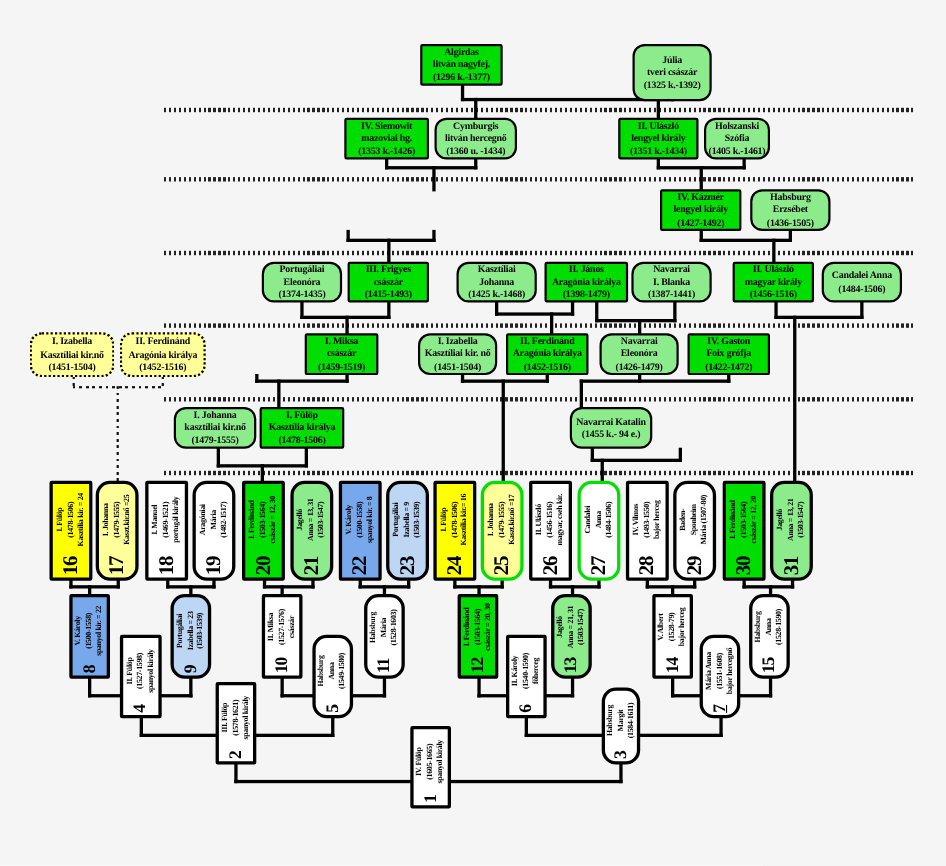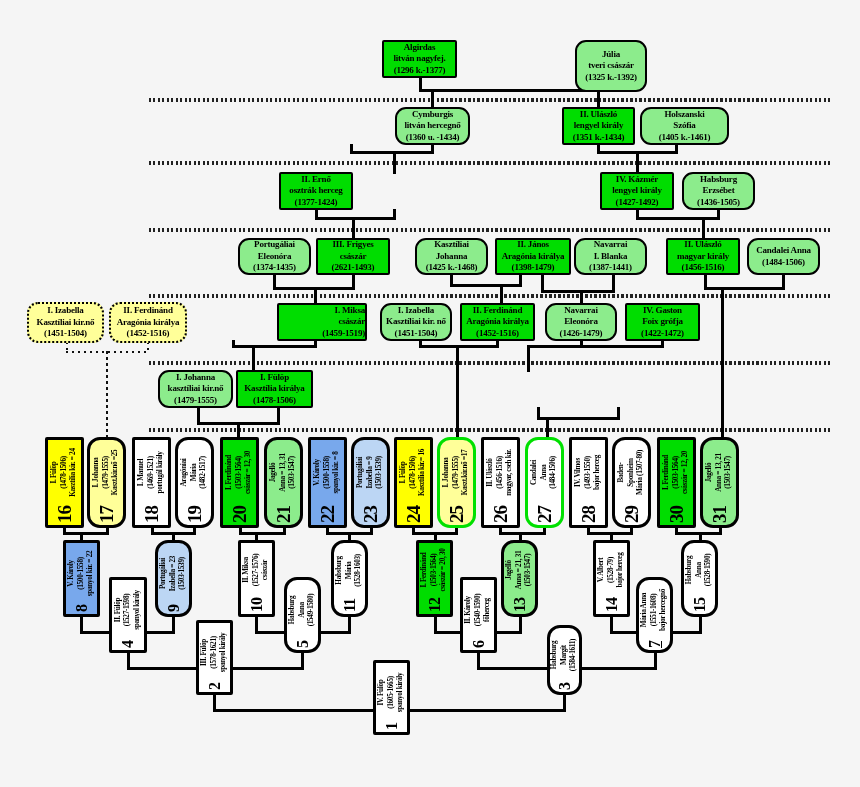--- a/index.html
+++ b/index.html
@@ -165,59 +165,59 @@
     <div class="box f-bright sq" style="left: 382px; top: 40px; width: 75px; height: 38px;">
       <div class="ln">Algirdas</div>
       <div class="ln">litván nagyfej.</div>
       <div class="ln">(1296 k.-1377)</div>
     </div>
     <div class="box f-light rd" style="left: 575px; top: 40px; width: 72px; height: 52px;">
       <div class="ln">Júlia</div>
       <div class="ln">tveri császár</div>
       <div class="ln">(1325 k.-1392)</div>
     </div>
+    <div class="box f-bright sq" style="left: 313px; top: 107px; width: 77px; height: 38px;">
+      <div class="ln">IV. Siemowit</div>
+      <div class="ln">mazoviai hg.</div>
+      <div class="ln">(1353 k.-1426)</div>
+    </div>
     <div class="box f-light rd" style="left: 395px; top: 107px; width: 75px; height: 38px;">
       <div class="ln">Cymburgis</div>
       <div class="ln">litván hercegnő</div>
       <div class="ln">(1360 u. -1434)</div>
     </div>
     <div class="box f-bright sq" style="left: 562px; top: 107px; width: 73px; height: 38px;">
       <div class="ln">II. Ulászló</div>
       <div class="ln">lengyel király</div>
       <div class="ln">(1351 k.-1434)</div>
     </div>
-    <div class="box f-light rd" style="left: 640px; top: 107px; width: 89px; height: 38px;">
+    <div class="box f-light rd" style="left: 640px; top: 107px; width: 60px; height: 38px;">
       <div class="ln">Holszanski</div>
       <div class="ln">Szófia</div>
       <div class="ln">(1405 k.-1461)</div>
-    </div>
-    <div class="box f-bright sq" style="left: 279px; top: 172px; width: 74px; height: 38px;">
-      <div class="ln">II. Ernő</div>
-      <div class="ln">osztrák herceg</div>
-      <div class="ln">(1377-1424)</div>
     </div>
     <div class="box f-bright sq" style="left: 600px; top: 172px; width: 74px; height: 38px;">
       <div class="ln">IV. Kázmér</div>
       <div class="ln">lengyel király</div>
       <div class="ln">(1427-1492)</div>
     </div>
     <div class="box f-light rd" style="left: 682px; top: 172px; width: 73px; height: 38px;">
       <div class="ln">Habsburg</div>
       <div class="ln">Erzsébet</div>
       <div class="ln">(1436-1505)</div>
     </div>
     <div class="box f-light rd" style="left: 238px; top: 238px; width: 73px; height: 37px;">
       <div class="ln">Portugáliai</div>
       <div class="ln">Eleonóra</div>
       <div class="ln">(1374-1435)</div>
     </div>
     <div class="box f-bright sq" style="left: 316px; top: 238px; width: 74px; height: 37px;">
       <div class="ln">III. Frigyes</div>
       <div class="ln">császár</div>
-      <div class="ln">(2621-1493)</div>
+      <div class="ln">(1415-1493)</div>
     </div>
     <div class="box f-light rd" style="left: 415px; top: 238px; width: 73px; height: 37px;">
       <div class="ln">Kasztíliai</div>
       <div class="ln">Johanna</div>
       <div class="ln">(1425 k.-1468)</div>
     </div>
     <div class="box f-bright sq" style="left: 495px; top: 238px; width: 76px; height: 37px;">
       <div class="ln">II. János</div>
       <div class="ln">Aragónia királya</div>
       <div class="ln">(1398-1479)</div>
@@ -239,21 +239,21 @@
     <div class="box f-pale rd b-dotted" style="left: 27px; top: 302px; width: 77px; height: 41px;">
       <div class="ln">I. Izabella</div>
       <div class="ln">Kasztíliai kir.nő</div>
       <div class="ln">(1451-1504)</div>
     </div>
     <div class="box f-pale rd b-dotted" style="left: 109px; top: 302px; width: 78px; height: 41px;">
       <div class="ln">II. Ferdinánd</div>
       <div class="ln">Aragónia királya</div>
       <div class="ln">(1452-1516)</div>
     </div>
-    <div class="box f-bright sq" style="left: 277px; top: 303px; width: 90px; height: 38px; align-items: flex-end;">
+    <div class="box f-bright sq" style="left: 277px; top: 303px; width: 67px; height: 38px;">
       <div class="ln">I. Miksa</div>
       <div class="ln">császár</div>
       <div class="ln">(1459-1519)</div>
     </div>
     <div class="box f-light rd" style="left: 380px; top: 303px; width: 72px; height: 38px;">
       <div class="ln">I. Izabella</div>
       <div class="ln">Kasztíliai kir. nő</div>
       <div class="ln">(1451-1504)</div>
     </div>
     <div class="box f-bright sq" style="left: 460px; top: 303px; width: 75px; height: 38px;">
@@ -274,20 +274,24 @@
     <div class="box f-light rd" style="left: 158px; top: 370px; width: 75px; height: 38px;">
       <div class="ln">I. Johanna</div>
       <div class="ln">kasztíliai kir.nő</div>
       <div class="ln">(1479-1555)</div>
     </div>
     <div class="box f-bright sq" style="left: 236px; top: 370px; width: 77px; height: 38px;">
       <div class="ln">I. Fülöp</div>
       <div class="ln">Kasztília királya</div>
       <div class="ln">(1478-1506)</div>
     </div>
+    <div class="box f-light rd" style="left: 518px; top: 370px; width: 75px; height: 38px;">
+      <div class="ln">Navarrai Katalin</div>
+      <div class="ln">(1455 k.- 94 e.)</div>
+    </div>
     <div class="vbox" style="left: 45px; top: 437px; width: 39px; height: 91px;">
       <div class="rot f-yellow sq" style="width: 91px; height: 39px;">
         <div class="num">16</div>
         <div class="tl">
           <div class="ln">I. Fülöp</div>
           <div class="ln">(1478-1506)</div>
           <div class="ln">Kasztília kir. = 24</div>
         </div>
       </div>
     </div>

